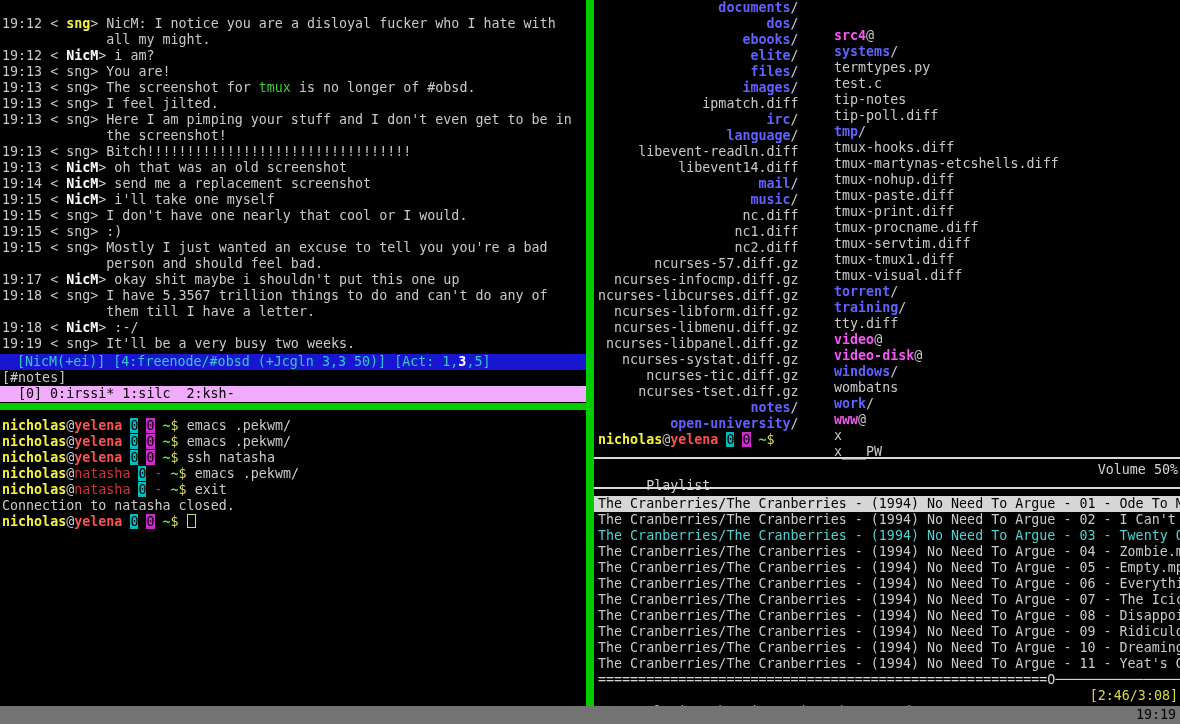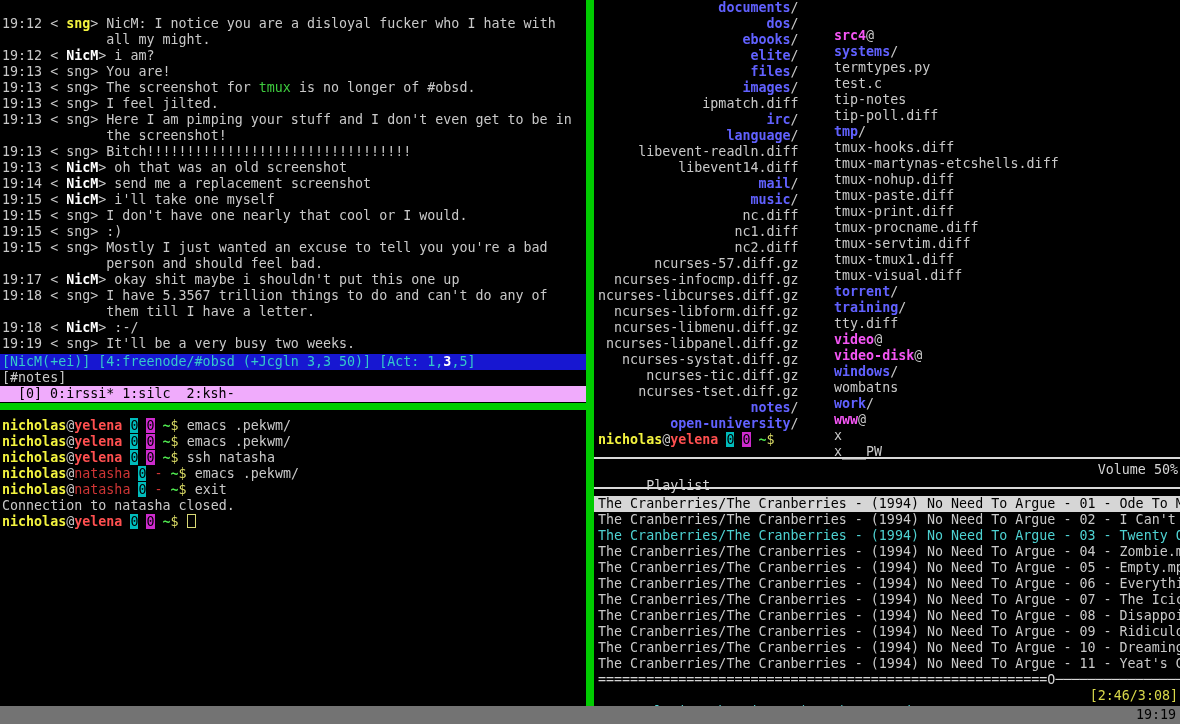--- a/index.html
+++ b/index.html
@@ -12,21 +12,21 @@
   .seg{white-space:pre;}
 
   
   .left-pane{position:absolute;left:0;top:0;width:586px;height:706px;overflow:hidden;}
   .vdivider{position:absolute;left:586px;top:0;width:8px;height:706px;background:#00cc00;}
   .right-pane{position:absolute;left:594px;top:0;width:586px;height:706px;overflow:hidden;}
 
   
   .topic{position:absolute;left:0;top:0;width:100%;height:16px;background:#1717d1;color:#e0e0e0;padding-left:6px;box-sizing:border-box;}
   .chat{position:absolute;left:0;top:16px;width:100%;padding-left:2px;box-sizing:border-box;}
-  .irssi-status{position:absolute;left:0;top:354px;width:100%;height:16px;background:#1717d1;padding-left:2px;box-sizing:border-box;}
+  .irssi-status{position:absolute;left:0;top:354px;width:100%;height:16px;background:#1717d1;padding-left:17px;box-sizing:border-box;}
   .input-line{position:absolute;left:0;top:370px;width:100%;height:16px;padding-left:2px;box-sizing:border-box;}
   .inner-bar{position:absolute;left:0;top:386px;width:100%;height:16px;background:#f0abfc;color:#000;padding-left:18px;box-sizing:border-box;}
   .hdivider{position:absolute;left:0;top:403px;width:100%;height:7px;background:#00cc00;}
   .shell{position:absolute;left:0;top:418px;width:100%;padding-left:2px;box-sizing:border-box;}
 
   
   .ls-col1{position:absolute;left:4px;top:0;text-align:right;}
   .ls-col2{position:absolute;left:240px;top:0;margin-top:28px;}
   .r-prompt{position:absolute;left:4px;top:432px;height:16px;}
   .hline1{position:absolute;left:0;top:457px;width:100%;height:2px;background:#d9d9d9;}

